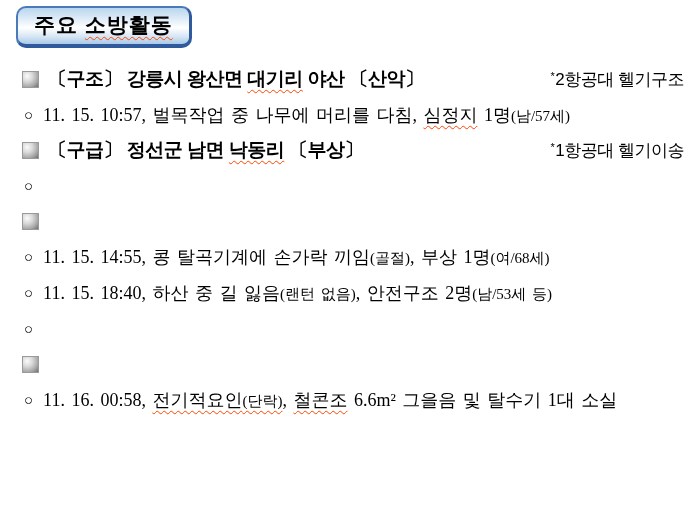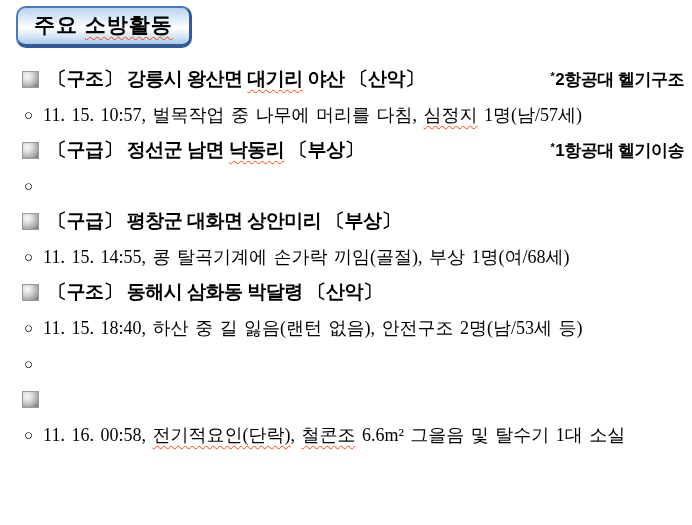--- a/index.html
+++ b/index.html
@@ -54,21 +54,21 @@
   }
   .heading-text {
     font-size: 19px;
     font-weight: bold;
     letter-spacing: -0.5px;
     white-space: nowrap;
   }
   .note {
     margin-left: auto;
     font-size: 17px;
-    font-weight: bold;
+    font-weight: normal;
     letter-spacing: -0.5px;
     white-space: nowrap;
   }
   .note-marker {
     font-size: 11px;
     vertical-align: 5px;
     margin-right: 1px;
   }
   .body-row {
     display: flex;
@@ -79,21 +79,21 @@
     font-family: "Liberation Serif", serif;
     font-size: 18px;
     word-spacing: 2px;
     white-space: nowrap;
   }
   .circle-bullet {
     font-size: 15px;
     margin-right: 10px;
     flex: 0 0 auto;
   }
-  .small { font-size: 18px; }
+  .small { font-size: 15px; }
   .squiggle {
     text-decoration: underline;
     text-decoration-style: wavy;
     text-decoration-color: var(--squiggle);
     text-decoration-thickness: 1px;
     text-underline-offset: 4px;
   }
 </style>
 </head>
 <body>
@@ -123,35 +123,29 @@
       <span class="note"><span class="note-marker">*</span><span>1항공대 헬기이송</span></span>
     </div>
     <div class="body-row">
       <span class="circle-bullet">○</span>
     </div>
   </div>
 
   <div class="entry">
     <div class="heading-row">
       <span class="sq-bullet"></span>
-      <span class="heading-text"><span>〔구급〕 평창군 대화면 상안미리 〔부상〕</span></span>
 
     </div>
     <div class="body-row">
       <span class="circle-bullet">○</span>
       <span><span>11. 15. 14:55, 콩 탈곡기계에 손가락 끼임</span><span class="small">(골절)</span><span>, 부상 1명</span><span class="small">(여/68세)</span></span>
     </div>
   </div>
 
   <div class="entry">
-    <div class="heading-row">
-      <span class="sq-bullet"></span>
-      <span class="heading-text"><span>〔구조〕 동해시 삼화동 박달령 〔산악〕</span></span>
-
-    </div>
     <div class="body-row">
       <span class="circle-bullet">○</span>
       <span><span>11. 15. 18:40, 하산 중 길 잃음</span><span class="small">(랜턴 없음)</span><span>, 안전구조  2명</span><span class="small">(남/53세 등)</span></span>
     </div>
   </div>
 
   <div class="entry">
     <div class="body-row">
       <span class="circle-bullet">○</span>
     </div>

